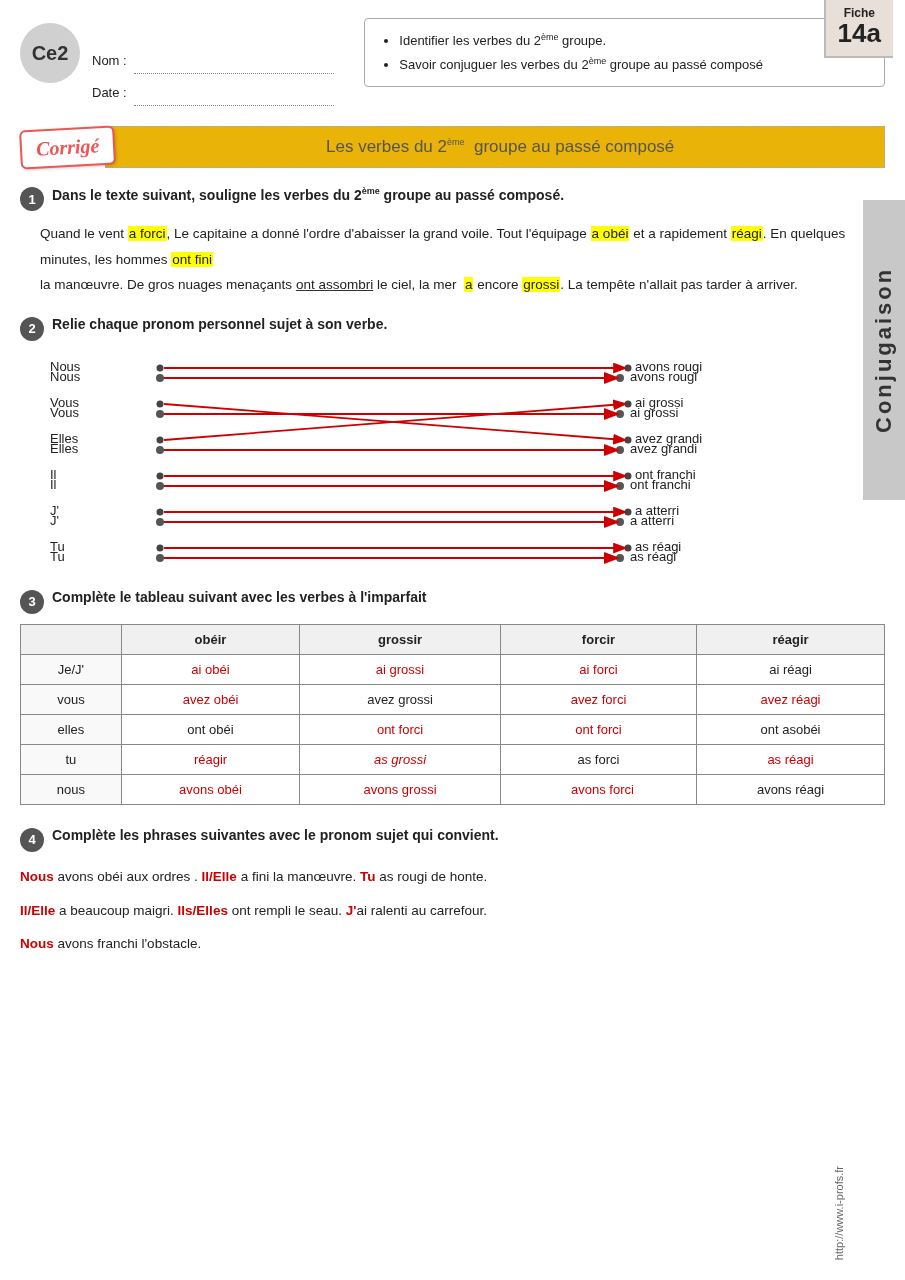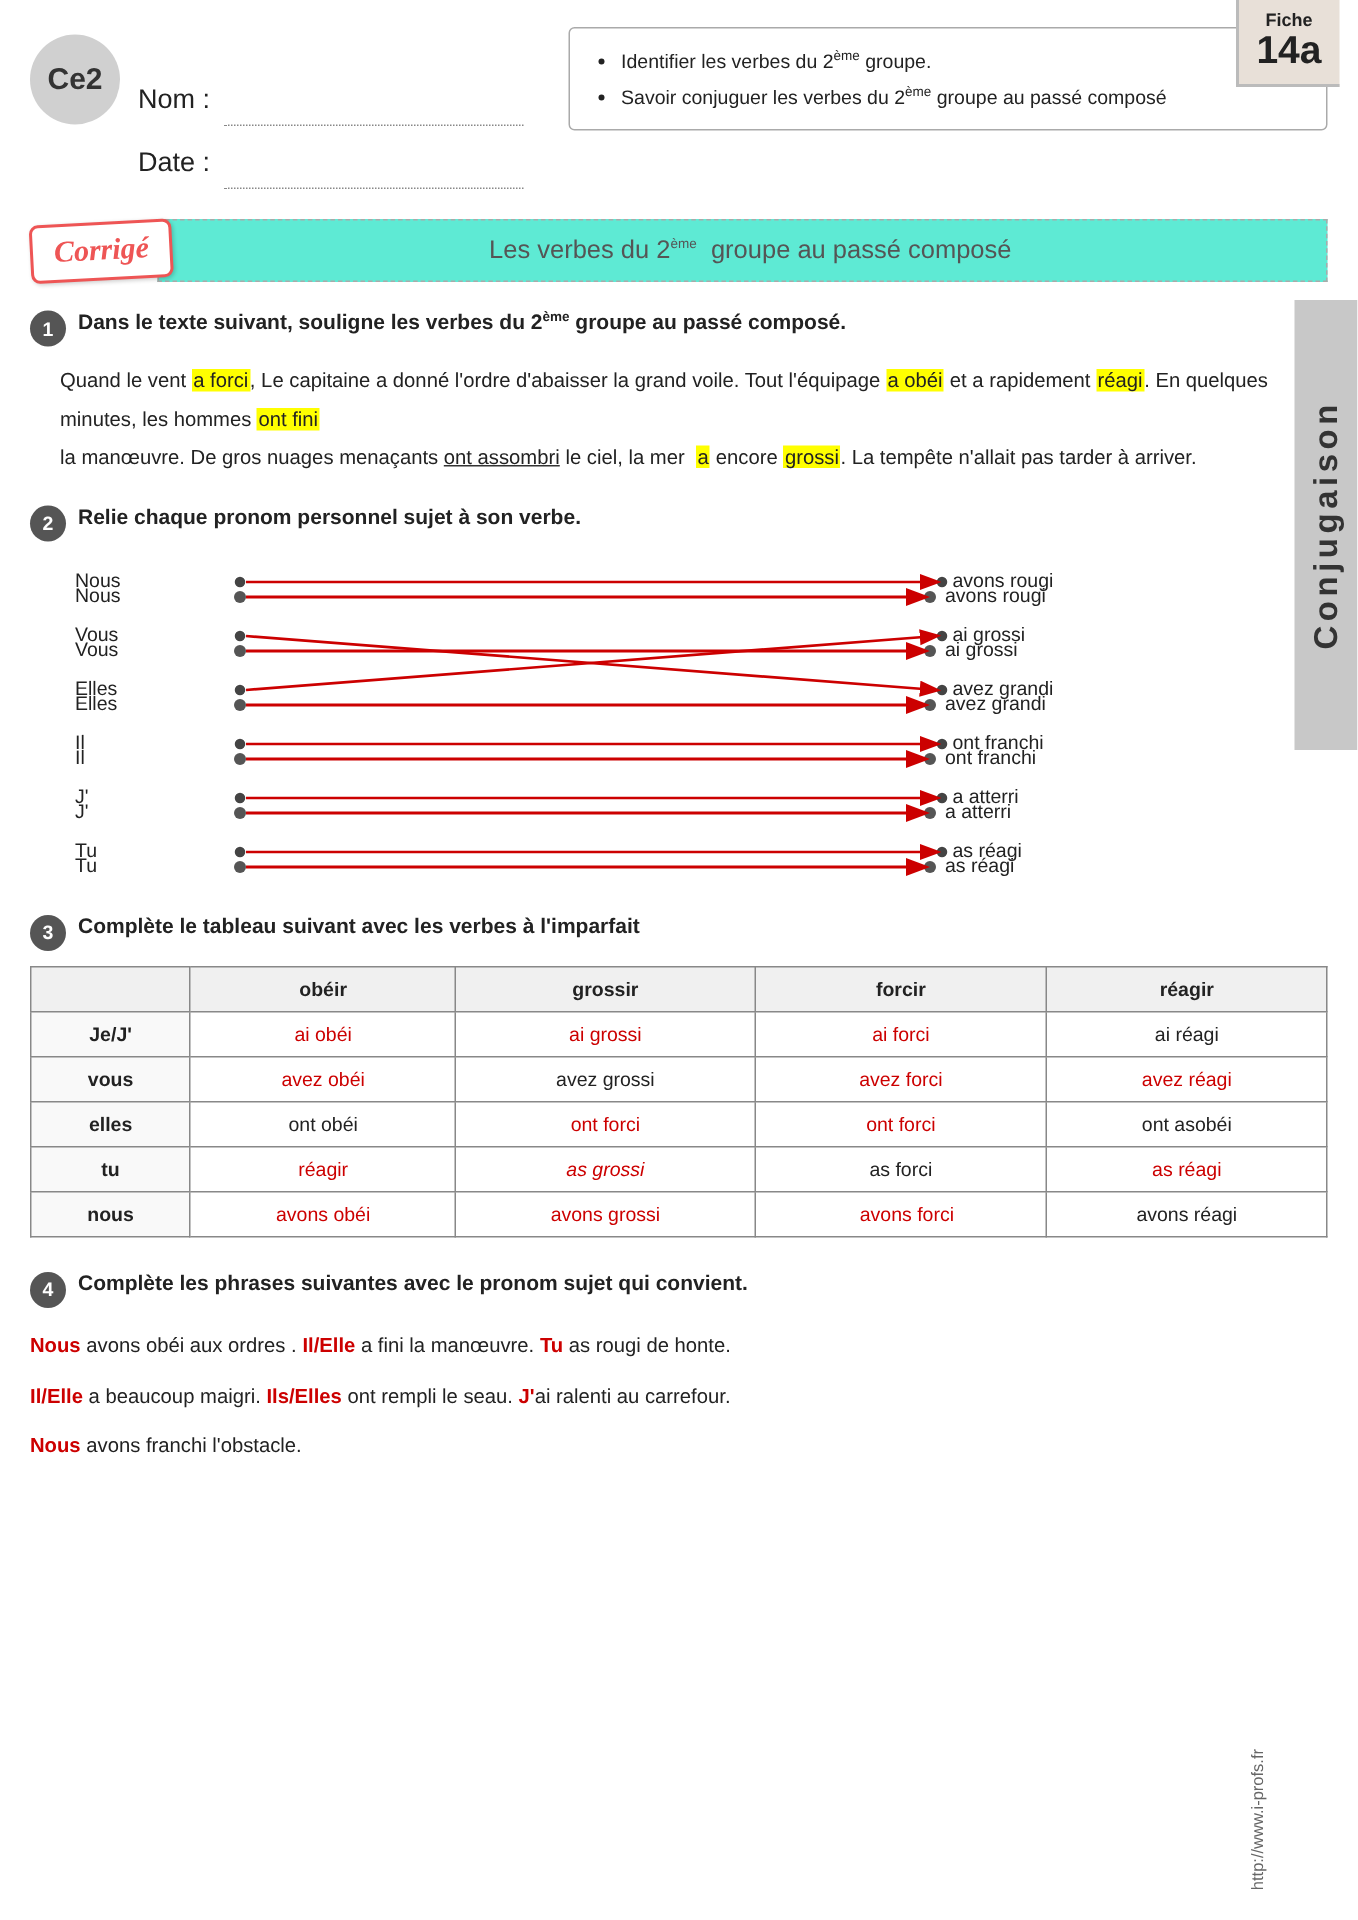--- a/index.html
+++ b/index.html
@@ -33,21 +33,21 @@
       font-size: 20px;
       font-weight: bold;
       color: #333;
       flex-shrink: 0;
       margin-top: 5px;
     }
 
     .nom-date {
       margin-left: 12px;
       margin-top: 30px;
-      font-size: 18px;
+      font-size: 13px;
       line-height: 2;
     }
 
     .objectives-box {
       margin-left: 30px;
       border: 1px solid #aaa;
       border-radius: 4px;
       padding: 10px 16px;
       font-size: 13px;
       line-height: 1.8;
@@ -121,21 +121,21 @@
       transform: rotate(-3deg);
       z-index: 2;
       position: relative;
       box-shadow: 1px 1px 3px rgba(0,0,0,0.2);
       margin-right: -10px;
     }
 
     .corrige-title-box {
       flex: 1;
       border: 1px dashed #aaa;
-      background: #5eead4;
+      background: #eab308;
       padding: 10px 20px 10px 30px;
       font-size: 17px;
       color: #555;
       text-align: center;
     }
 
     
     .section {
       margin: 18px 20px 0 20px;
     }
@@ -203,21 +203,21 @@
       padding: 7px 8px;
       text-align: center;
     }
 
     .ex3-table th {
       background: #f0f0f0;
       font-weight: bold;
     }
 
     .ex3-table td:first-child {
-      font-weight: bold;
+      font-weight: normal;
       background: #f9f9f9;
       text-align: center;
     }
 
     
     .ex4-lines {
       margin: 10px 0;
       line-height: 2.2;
       font-size: 13.5px;
     }

